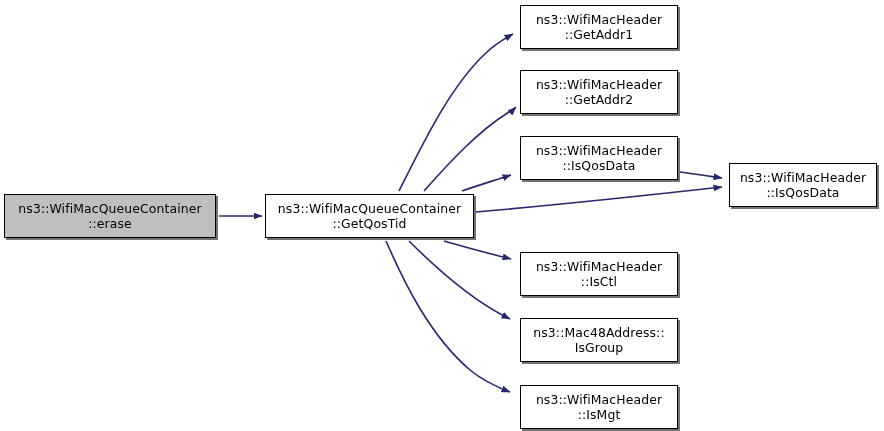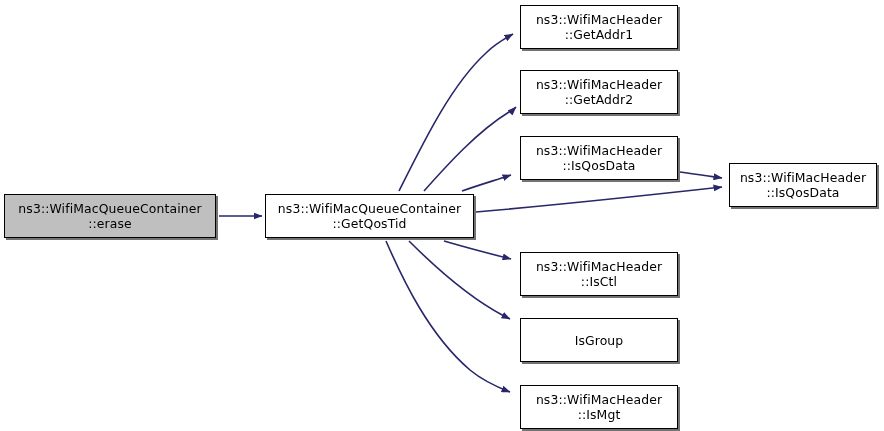--- a/index.html
+++ b/index.html
@@ -100,20 +100,21 @@
     <span class="ln">ns3::WifiMacHeader</span>
     <span class="ln">::IsQosData</span>
   </div>
 
   <div class="node" style="left: 520px; top: 252px; width: 158px; height: 44px; background: rgb(255, 255, 255); border-color: rgb(0, 0, 0); color: rgb(0, 0, 0);">
     <span class="ln">ns3::WifiMacHeader</span>
     <span class="ln">::IsCtl</span>
   </div>
 
   <div class="node" style="left: 520px; top: 318px; width: 158px; height: 44px; background: rgb(255, 255, 255); border-color: rgb(0, 0, 0); color: rgb(0, 0, 0);">
+    <span class="ln">ns3::Mac48Address::</span>
     <span class="ln">IsGroup</span>
   </div>
 
   <div class="node" style="left: 520px; top: 385px; width: 158px; height: 44px; background: rgb(255, 255, 255); border-color: rgb(0, 0, 0); color: rgb(0, 0, 0);">
     <span class="ln">ns3::WifiMacHeader</span>
     <span class="ln">::IsMgt</span>
   </div>
 
 </div>
 

